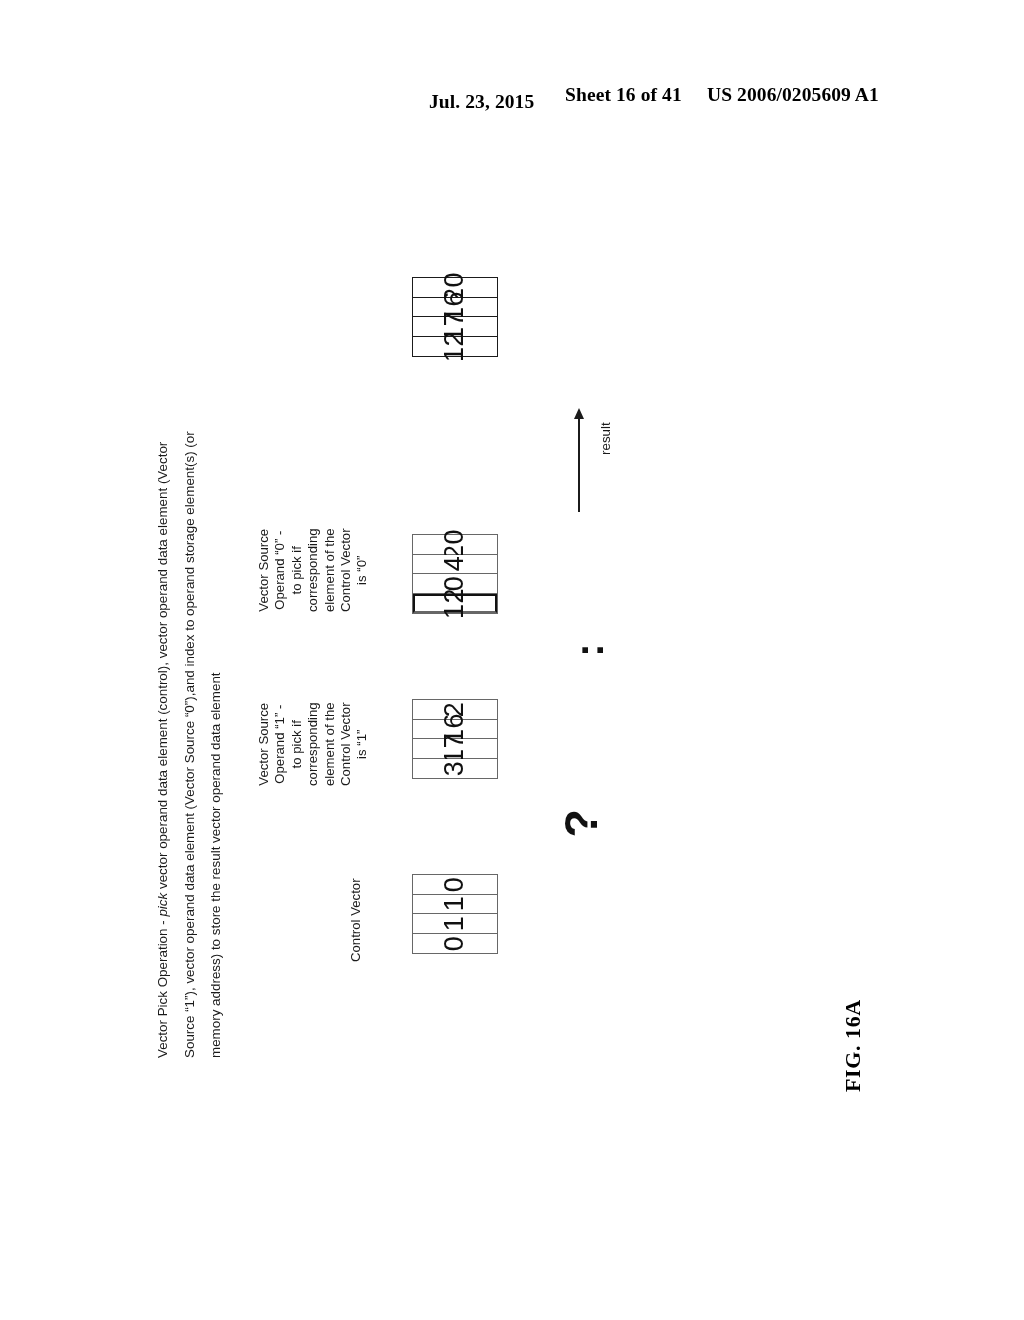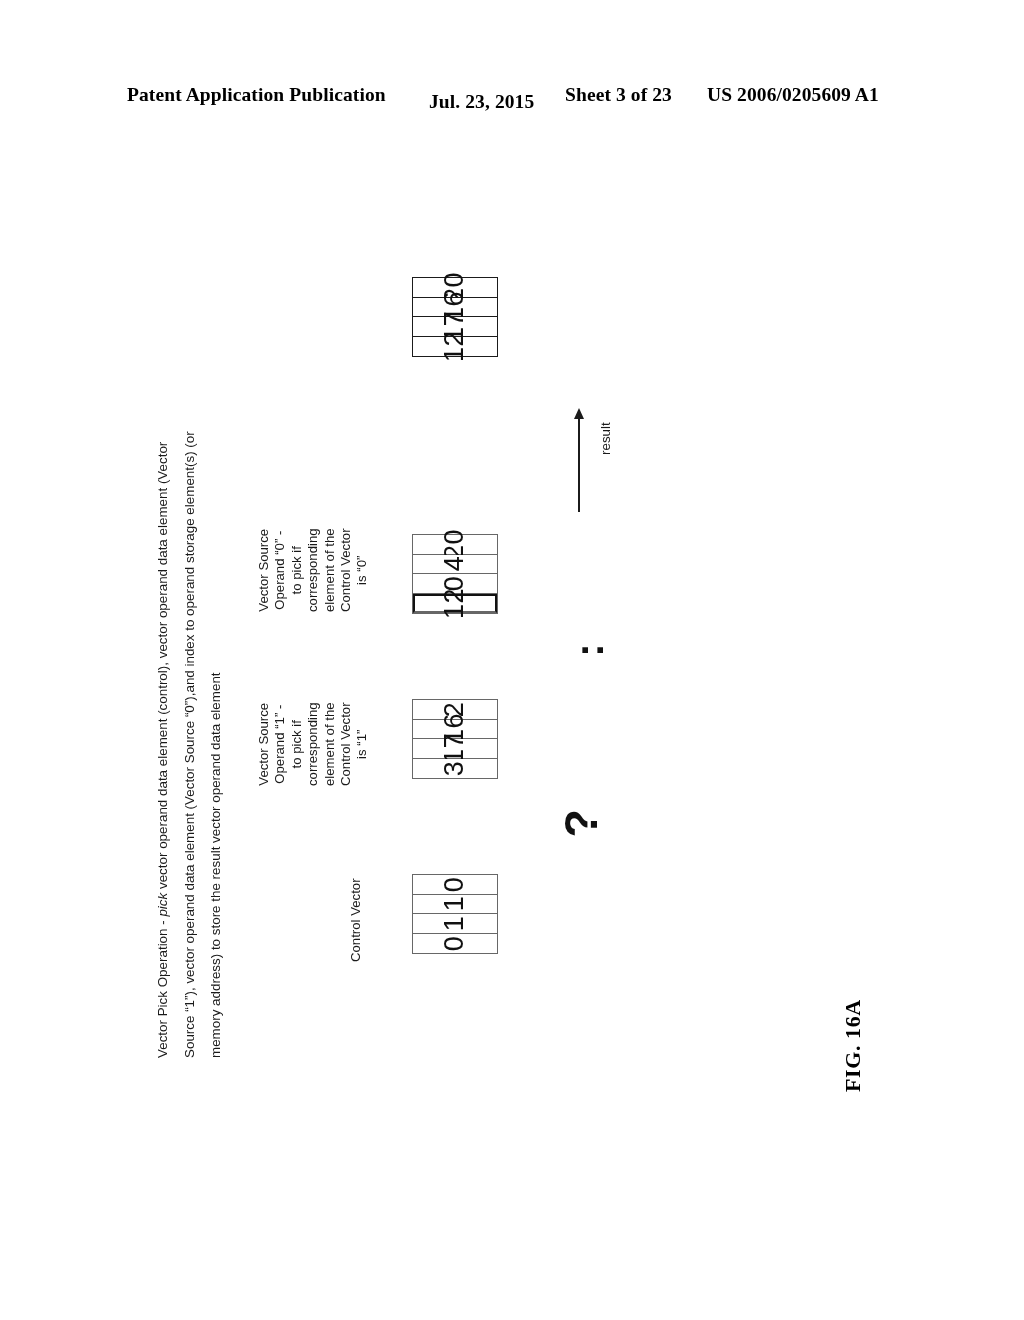--- a/index.html
+++ b/index.html
@@ -162,23 +162,22 @@
     font-weight: bold;
     font-size: 22px;
     letter-spacing: 0.6px;
     white-space: nowrap;
   }
 </style>
 </head>
 <body>
 
 <div class="page-header">
-  <span class="hdr-pub">Patent Application Publication</span>
   <span class="hdr-date">Jul. 23, 2015</span>
-  <span class="hdr-sheet">Sheet 3 of 23</span>
+  <span class="hdr-sheet">Sheet 16 of 41</span>
   <span class="hdr-num">US 2006/0205609 A1</span>
 </div>
 
 <div class="description">
   <span class="line"><span>Vector Pick Operation - </span><i>pick</i><span> vector operand data element (control), vector operand data element (Vector</span></span>
   <span class="line">Source “1”), vector operand data element (Vector Source “0”),and index to operand storage element(s) (or</span>
   <span class="line">memory address) to store the result vector operand data element</span>
 </div>
 
 <div class="figure">

